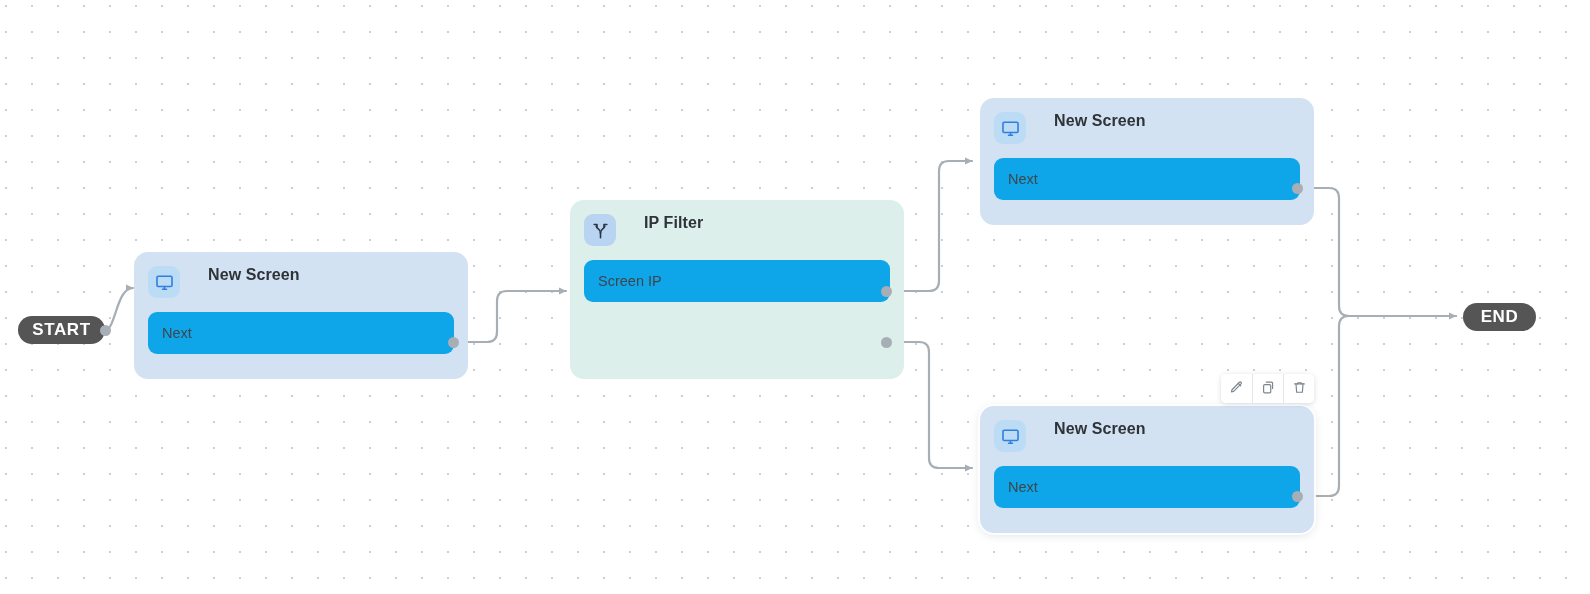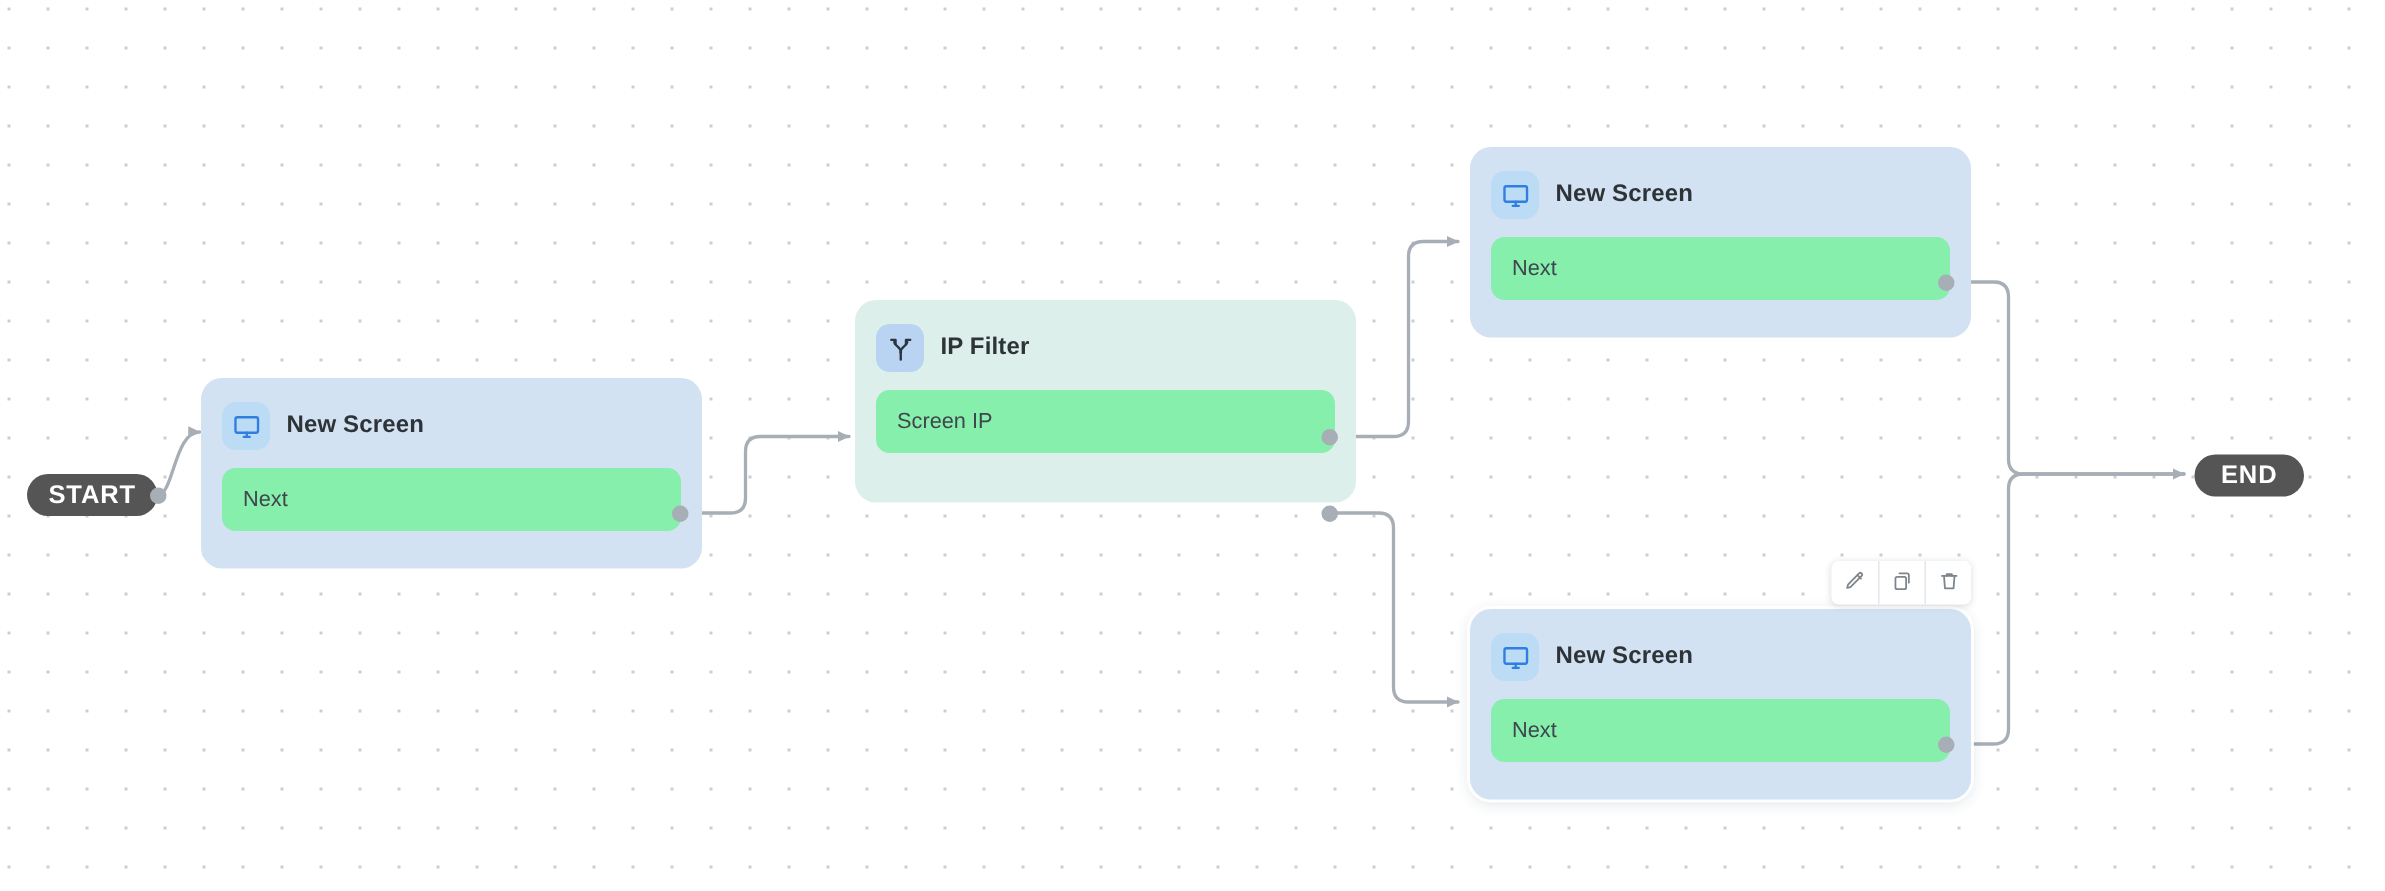--- a/index.html
+++ b/index.html
@@ -61,22 +61,22 @@
     padding: 14px 14px 14px 14px;
   }
   .node.screen  { background: #d3e2f2; }
   .node.filter  { background: #ddefeb; }
   .node.selected {
     box-shadow: 0 0 0 2px rgba(255,255,255,0.9), 0 2px 10px rgba(40,60,90,0.16);
   }
 
   .node-header {
     display: flex;
-    align-items: center;
-    gap: 11px;
+    align-items: flex-start;
+    gap: 28px;
     height: 36px;
     margin-bottom: 10px;
   }
   .node-icon {
     width: 32px;
     height: 32px;
     border-radius: 9px;
     display: flex;
     align-items: center;
     justify-content: center;
@@ -88,21 +88,21 @@
   .node-title {
     font-size: 16px;
     font-weight: 700;
     color: #2e3338;
     letter-spacing: 0.1px;
     white-space: nowrap;
   }
 
   .port-row {
     position: relative;
-    background: #86efac;
+    background: #0ea5e9;
     border-radius: 9px;
     height: 42px;
     display: flex;
     align-items: center;
     padding: 0 14px;
     gap: 10px;
     margin-bottom: 8px;
     box-sizing: border-box;
   }
   .port-row:last-child { margin-bottom: 0; }
@@ -197,21 +197,21 @@
         </svg>
       </span>
       <span class="node-title">New Screen</span>
     </div>
     <div class="port-row">
       <span class="port-label">Next</span>
     </div>
   </div>
   <div class="handle" style="left:448px; top:337px;"></div>
 
-  <div class="node filter" style="left:570px; top:200px; width:334px; height:135px;">
+  <div class="node filter" style="left:570px; top:200px; width:334px; height:179px;">
     <div class="node-header">
       <span class="node-icon filter-chip">
         <svg width="19" height="19" viewBox="0 0 24 24" fill="none" stroke="#2c3440" stroke-width="2" stroke-linecap="round" stroke-linejoin="round">
           <path d="M12 21v-6"></path>
           <path d="M12 15C12 10 7.5 10.5 6.5 6.5"></path>
           <path d="M12 15c0-5 4.5-4.5 5.5-8.5"></path>
           <path d="M4 4.5h3.6V8"></path>
           <path d="M20 4.5h-3.6V8"></path>
         </svg>
       </span>

